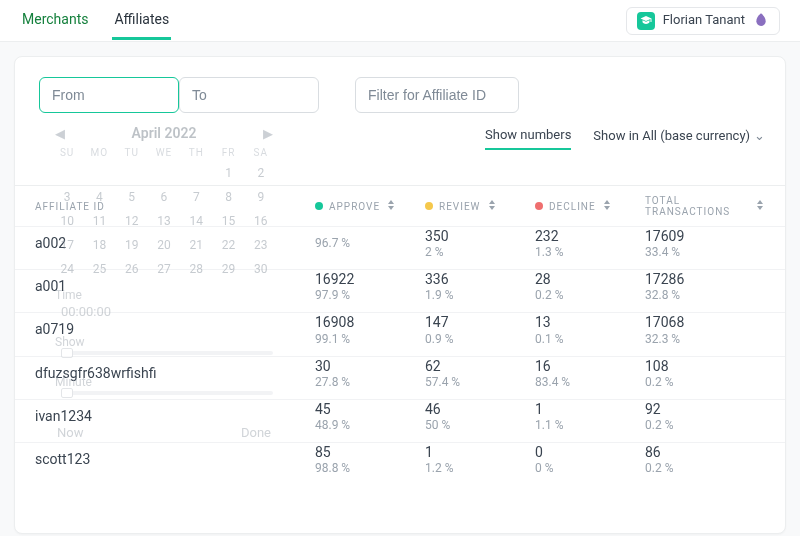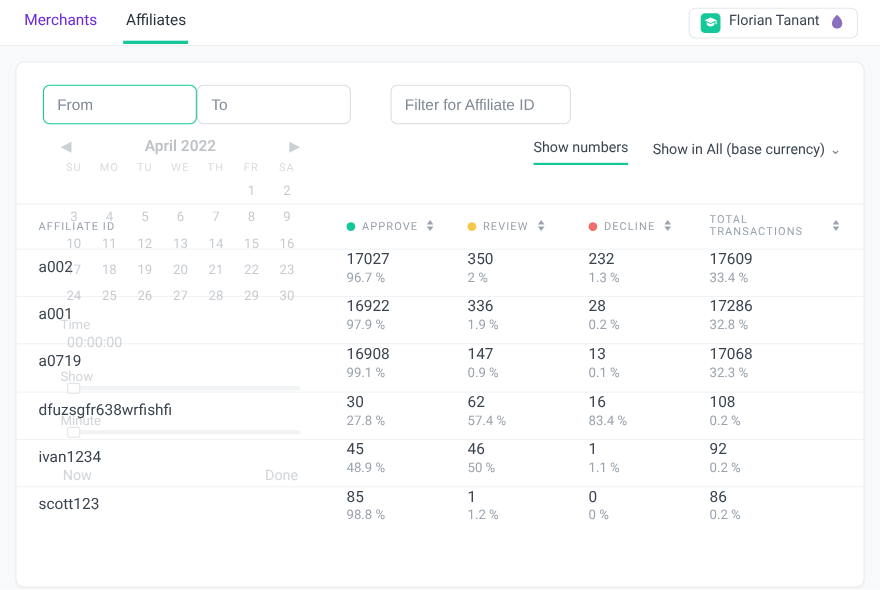--- a/index.html
+++ b/index.html
@@ -18,21 +18,21 @@
     align-items: center;
     justify-content: space-between;
     padding: 0 20px;
     height: 42px;
     background: #fff;
     border-bottom: 1px solid #eceeef;
   }
   .tabs { display: flex; gap: 22px; }
   .tab {
     cursor: pointer;
-    color: #6d28d9;
+    color: #15803d;
     padding: 10px 2px;
     font-size: 14px;
   }
   .tab.active {
     color: #2a333d;
     border-bottom: 3px solid #16c79a;
   }
   .user {
     display: flex;
     gap: 8px;
@@ -323,21 +323,20 @@
         <span>TOTAL TRANSACTIONS</span>
         <span class="sorticon"><svg viewBox="0 0 10 10">
               <path d="M5 0 8 4H2zM5 10 2 6h6z"></path>
             </svg></span>
       </div>
     </div>
     <div id="tbody">
         <div class="trow">
           <div class="aidcell">a002</div>
           <div class="numcell">
-            <div class="big">17027</div>
             <div class="pct">96.7 %</div>
           </div>
           <div class="numcell">
             <div class="big">350</div>
             <div class="pct">2 %</div>
           </div>
           <div class="numcell">
             <div class="big">232</div>
             <div class="pct">1.3 %</div>
           </div>

